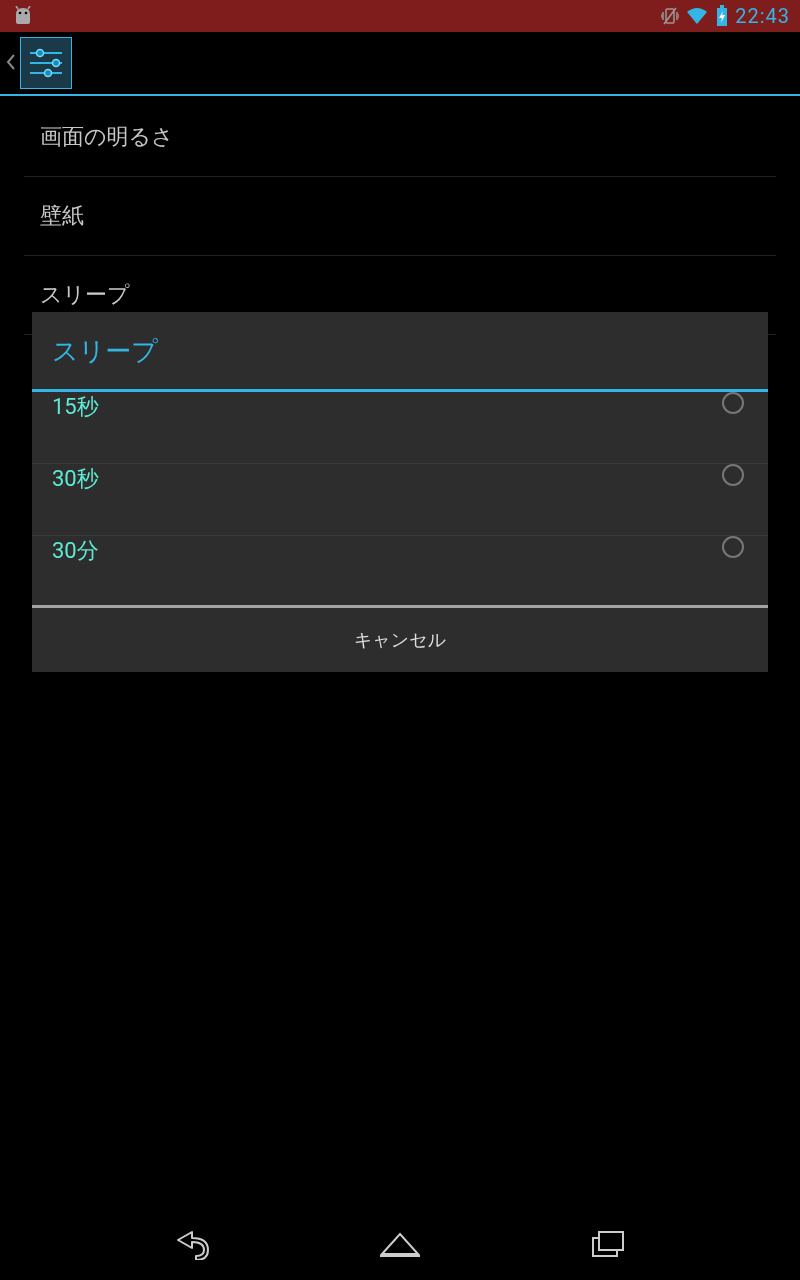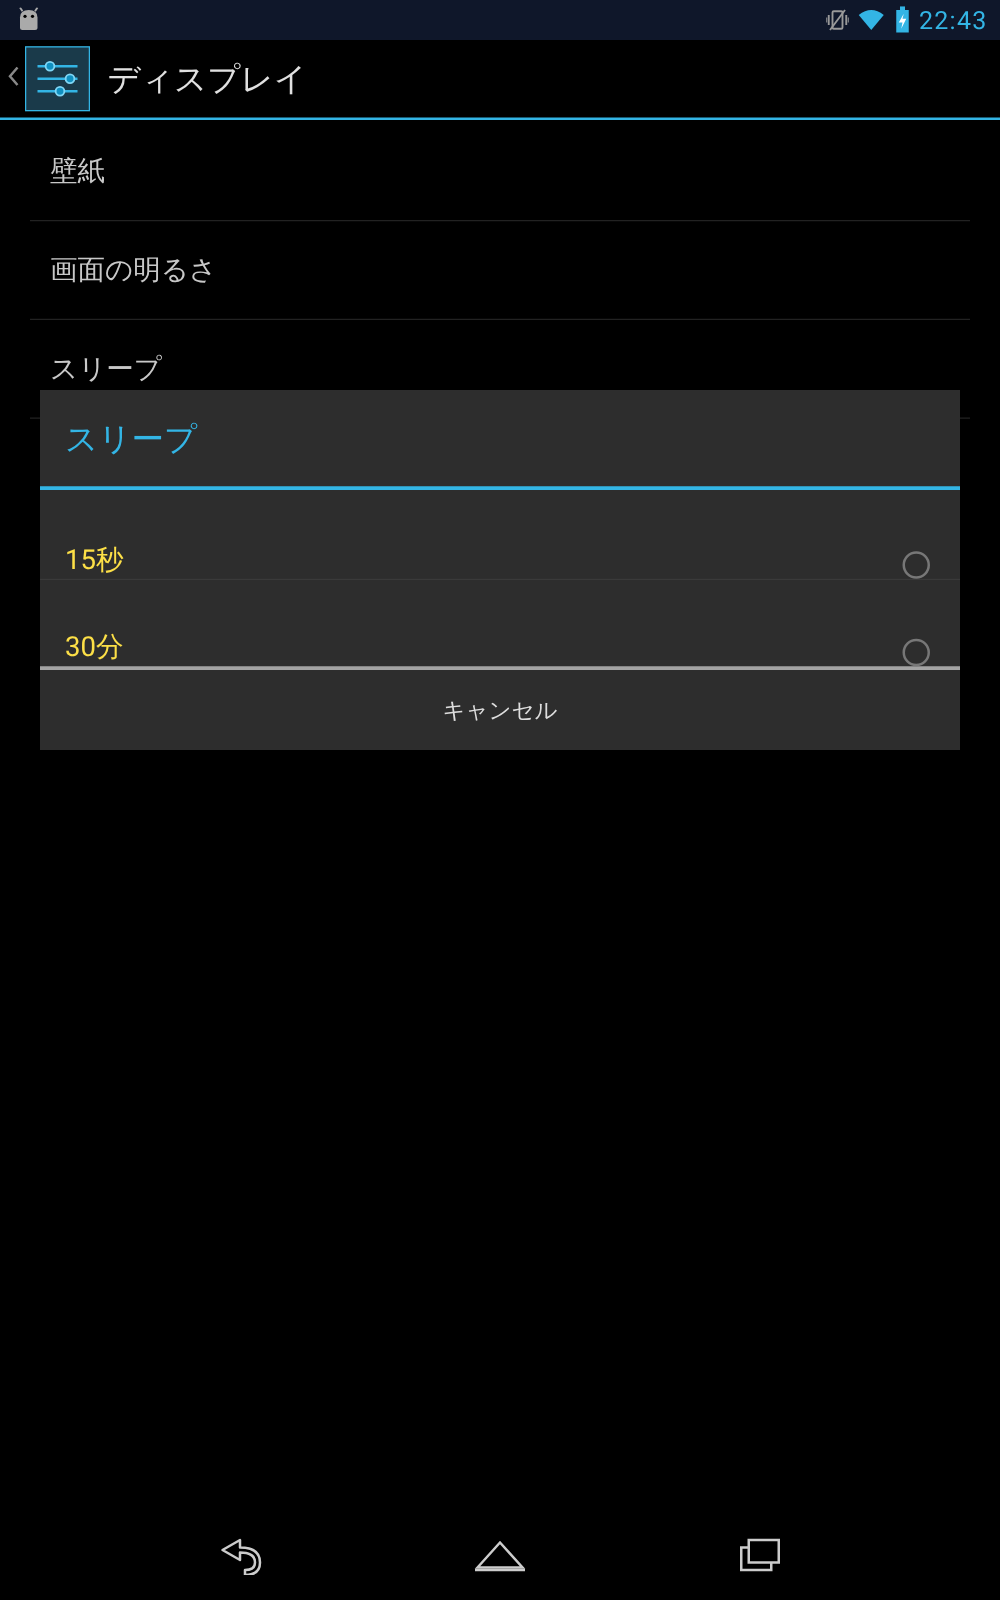--- a/index.html
+++ b/index.html
@@ -1,20 +1,20 @@
 <!DOCTYPE html>
 <html><head>
 <meta charset="utf-8">
 <style>
 * { margin: 0; padding: 0; box-sizing: border-box; font-family: "Roboto", "Helvetica Neue", Arial, sans-serif; }
 html, body { width: 800px; height: 1280px; background: #000; overflow: hidden; }
 
 .status-bar {
   height: 32px;
-  background: #0f172a;
+  background: #7f1d1d;
   display: flex;
   align-items: center;
   justify-content: space-between;
   padding: 0 10px;
   gap: 46px;
 }
 .status-left, .status-right { display: flex; align-items: center; gap: 8px; }
 .status-right { gap: 6px; }
 .clock { color: #33b5e5; font-size: 20px; letter-spacing: 1px; }
 .icon-svg { display: block; }
@@ -67,26 +67,26 @@
 .dialog-title {
   color: #33b5e5;
   font-size: 26px;
   padding: 22px 20px 20px;
   border-bottom: 3px solid #33b5e5;
   font-weight: 400;
 }
 .dialog-list { }
 .dialog-item {
   display: flex;
-  align-items: flex-end;
+  align-items: flex-start;
   justify-content: space-between;
   padding: 0 24px 0 20px;
   height: 72px;
   border-bottom: 1px solid #3a3a3a;
-  color: #fde047;
+  color: #5eead4;
   font-size: 22px;
   cursor: pointer;
 }
 .dialog-item:last-child { border-bottom: 3px solid #a3a3a3; }
 .radio {
   width: 22px; height: 22px;
   border: 2px solid #777;
   border-radius: 50%;
   display: flex; align-items: center; justify-content: center;
 }
@@ -165,39 +165,42 @@
     <span class="settings-icon-frame">
       <svg class="sliders-svg" viewBox="0 0 40 40">
         <line x1="4" y1="10" x2="36" y2="10" stroke="#33b5e5" stroke-width="2"></line>
         <line x1="4" y1="20" x2="36" y2="20" stroke="#33b5e5" stroke-width="2"></line>
         <line x1="4" y1="30" x2="36" y2="30" stroke="#33b5e5" stroke-width="2"></line>
         <circle cx="14" cy="10" r="3.5" fill="#1090c0" stroke="#7fd6f5" stroke-width="1.5"></circle>
         <circle cx="30" cy="20" r="3.5" fill="#1090c0" stroke="#7fd6f5" stroke-width="1.5"></circle>
         <circle cx="22" cy="30" r="3.5" fill="#1090c0" stroke="#7fd6f5" stroke-width="1.5"></circle>
       </svg>
     </span>
-    <span class="ab-title">ディスプレイ</span>
   </div>
 </div>
 
 <div class="content">
+  <div class="list-item">画面の明るさ</div>
   <div class="list-item">壁紙</div>
-  <div class="list-item">画面の明るさ</div>
   <div class="list-item">スリープ</div>
 </div>
 
 <div class="overlay">
   <div class="dialog">
     <div class="dialog-title">スリープ</div>
     <div class="dialog-list" id="dialog-list">
         <div class="dialog-item">
           <span>15秒</span>
           <span class="radio"></span>
         </div>
         <div class="dialog-item">
+          <span>30秒</span>
+          <span class="radio"></span>
+        </div>
+        <div class="dialog-item">
           <span>30分</span>
           <span class="radio"></span>
         </div>
       </div>
     <div class="dialog-cancel">キャンセル</div>
   </div>
 </div>
 
 <div class="nav-bar">
   <div class="nav-btn">

